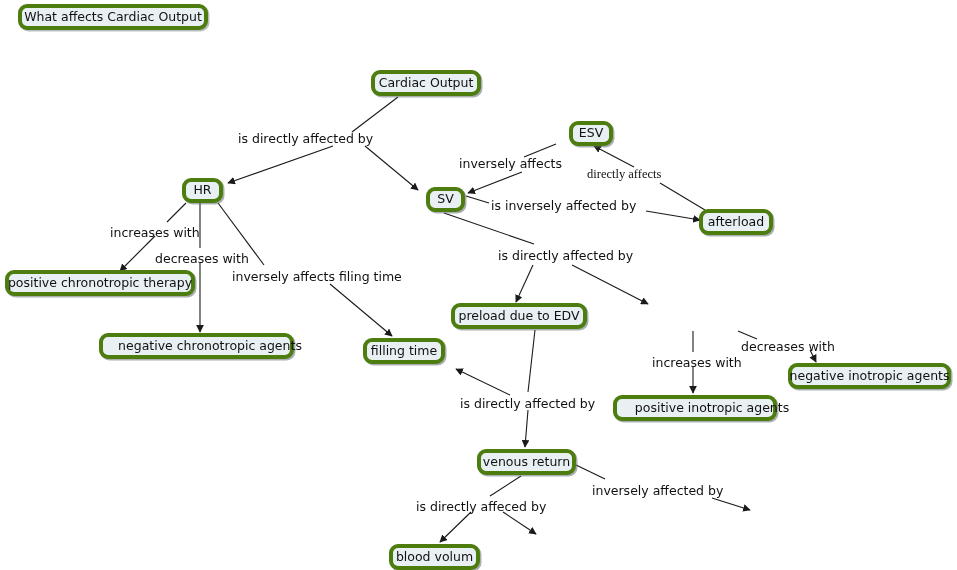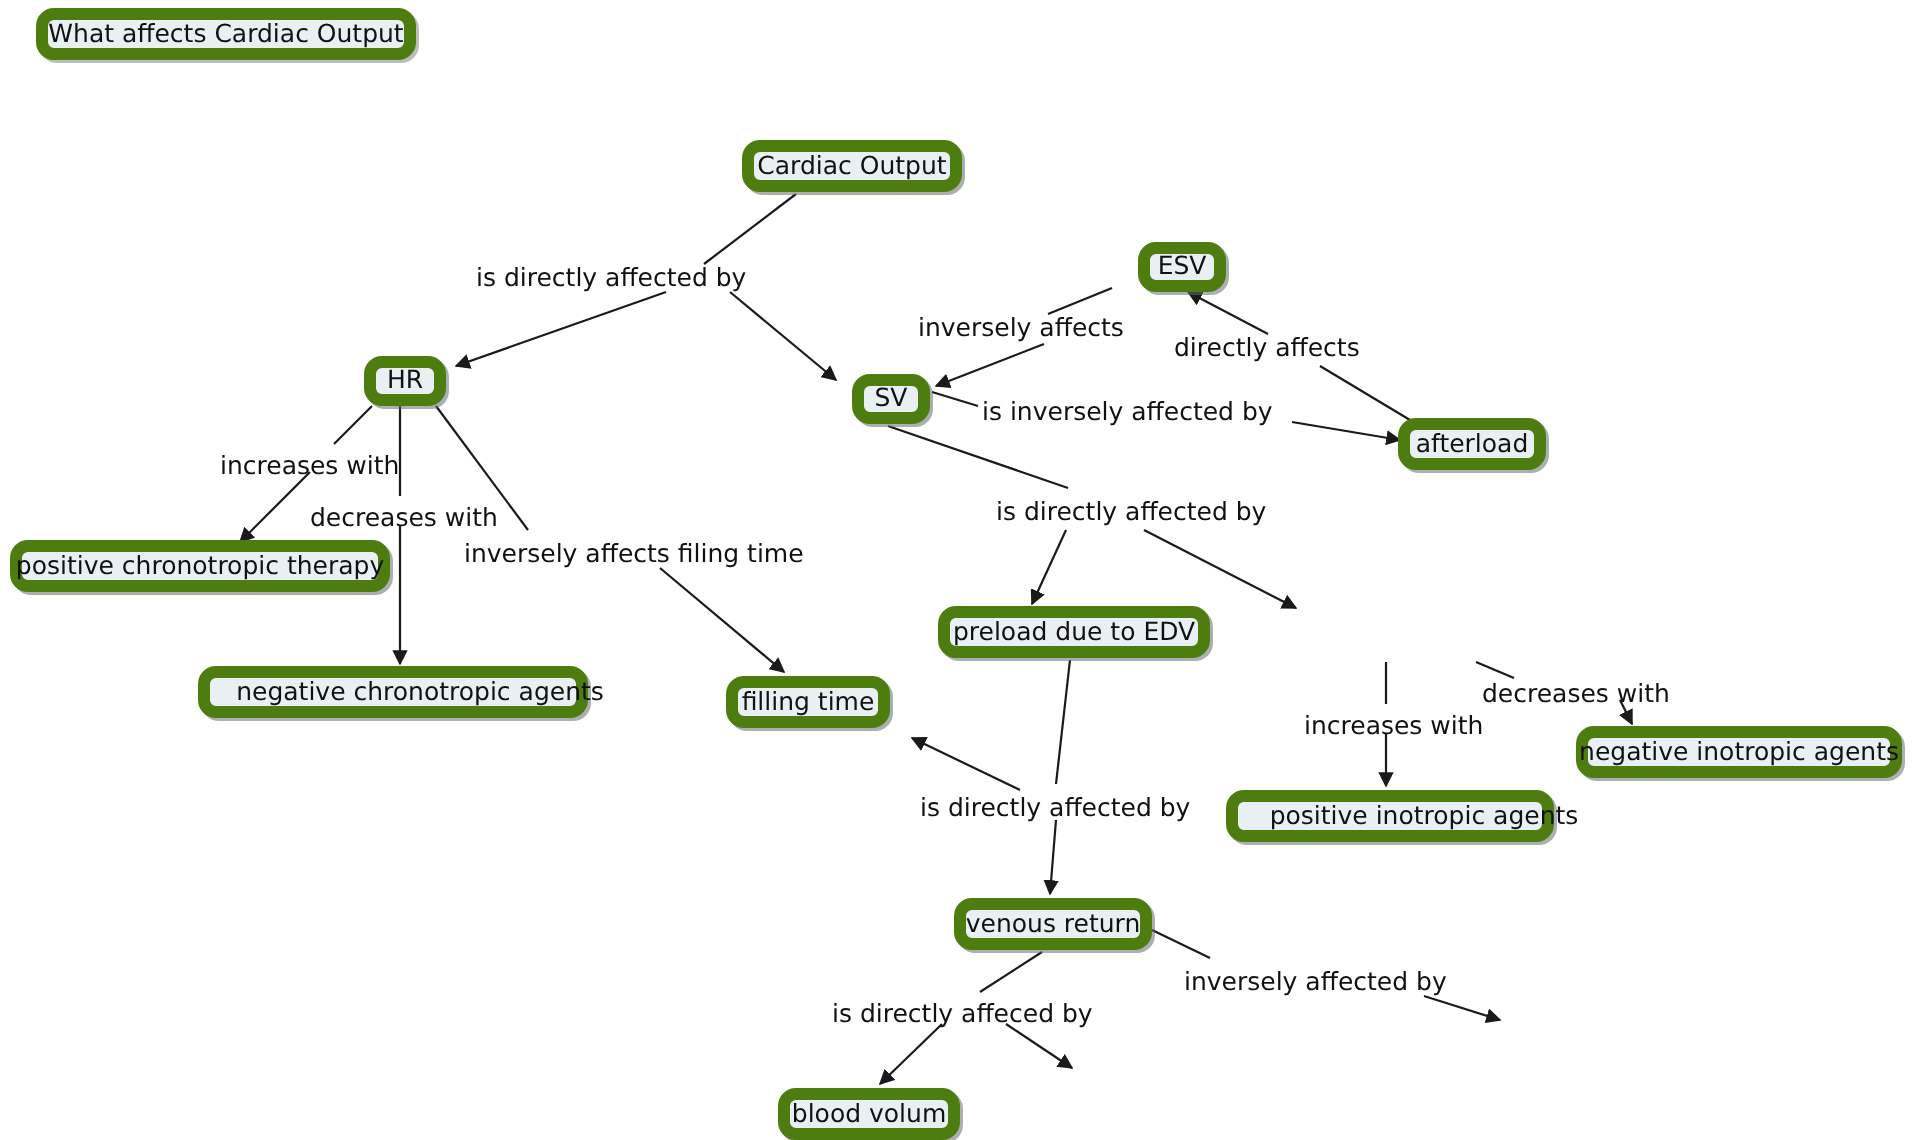--- a/index.html
+++ b/index.html
@@ -21,21 +21,21 @@
     position: absolute;
     left: 0;
     top: 0;
     width: 957px;
     height: 570px;
   }
   .node {
     position: absolute;
     box-sizing: border-box;
     background: #e9f0f3;
-    border: 6px solid #4d7c0f;
+    border: 4px solid #4d7c0f;
     border-radius: 9px;
     color: #111111;
     font-family: "DejaVu Sans", sans-serif;
     font-size: 12.5px;
     line-height: 1;
     display: flex;
     align-items: center;
     justify-content: center;
     white-space: nowrap;
     box-shadow: 1.5px 1.5px 0 rgba(100,110,115,0.55);
@@ -140,21 +140,21 @@
   </div>
 
   <div class="node" style="left:699px; top:209px; width:74px; height:26px;">
     <span>afterload</span>
   </div>
 
   <div class="node" style="left:5px; top:270px; width:190px; height:26px;">
     <span>positive chronotropic therapy</span>
   </div>
 
-  <div class="node" style="left:469px; top:303px; width:136px; height:26px;align-items:center;">
+  <div class="node" style="left:451px; top:303px; width:136px; height:26px;align-items:center;">
     <span>preload due to EDV</span>
   </div>
 
 
   <div class="node" style="left:99px; top:333px; width:195px; height:26px;padding-left:36px;">
     <span>negative chronotropic agents</span>
   </div>
 
   <div class="node" style="left:363px; top:338px; width:82px; height:26px;">
     <span>filling time</span>
@@ -175,21 +175,21 @@
 
   <div class="node" style="left:389px; top:544px; width:91px; height:26px;">
     <span>blood volum</span>
   </div>
 
 
   <div class="edge-label" style="left:238px; top:133px;">is directly affected by</div>
 
   <div class="edge-label" style="left:459px; top:158px;">inversely affects</div>
 
-  <div class="edge-label" style="left:587px; top:168px;">directly affects</div>
+  <div class="edge-label" style="left:587px; top:168px;font-family:Liberation Serif, serif;">directly affects</div>
 
   <div class="edge-label" style="left:491px; top:200px;">is inversely affected by</div>
 
   <div class="edge-label" style="left:110px; top:227px;">increases with</div>
 
   <div class="edge-label" style="left:498px; top:250px;">is directly affected by</div>
 
   <div class="edge-label" style="left:155px; top:253px;">decreases with</div>
 
   <div class="edge-label" style="left:232px; top:271px;">inversely affects filing time</div>

